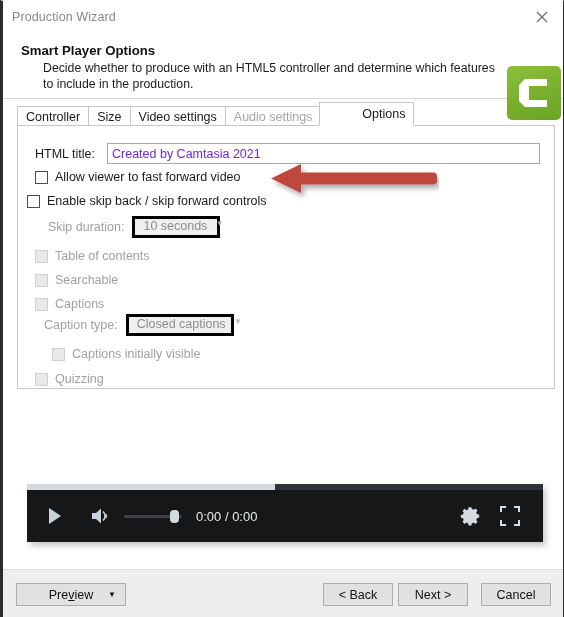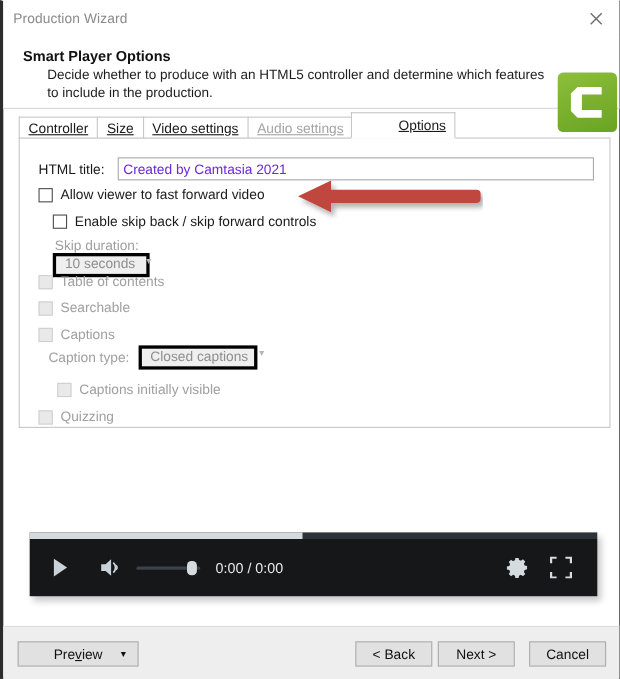--- a/index.html
+++ b/index.html
@@ -111,21 +111,20 @@
     line-height: 20px;
     padding: 0 8px;
     font-size: 12.5px;
     background: #ffffff;
     border: 1px solid #c6c6c6;
     border-right: none;
     box-sizing: border-box;
     color: #1a1a1a;
     cursor: default;
     white-space: nowrap;
-    text-decoration: underline;
   }
   .tab:last-child { border-right: 1px solid #c6c6c6; padding-left: 42px; }
   .tab.disabled { color: #a4a4a4; }
   .tab.active {
     height: 24px;
     line-height: 23px;
     border: 1px solid #c6c6c6;
     border-bottom: 1px solid #ffffff;
     position: relative;
     z-index: 5;
@@ -367,26 +366,26 @@
     <div class="row title-row">
       <span class="lbl title-label">HTML title:</span>
       <input class="text-input" type="text" value="Created by Camtasia 2021" style="">
     </div>
 
     <div class="row" style="left:17px; top:44px;">
       <span class="cb"></span>
       <span class="lbl">Allow viewer to fast forward video</span>
     </div>
 
-    <div class="row" style="left:30px; top:68px;justify-content:center;">
+    <div class="row" style="left:9px; top:68px;justify-content:center;">
       <span class="cb"></span>
       <span class="lbl">Enable skip back / skip forward controls</span>
     </div>
 
-    <div class="row" style="left:30px; top:90px;flex-direction:column;">
+    <div class="row" style="left:30px; top:90px;">
       <span class="lbl dim" style="margin-right:8px;">Skip duration:</span>
       <span class="combo" style="width:88px;">
         <span>10 seconds</span>
         <span class="caret">▾</span>
       </span>
     </div>
 
     <div class="row" style="left:17px; top:123px;">
       <span class="cb dim"></span>
       <span class="lbl dim">Table of contents</span>

